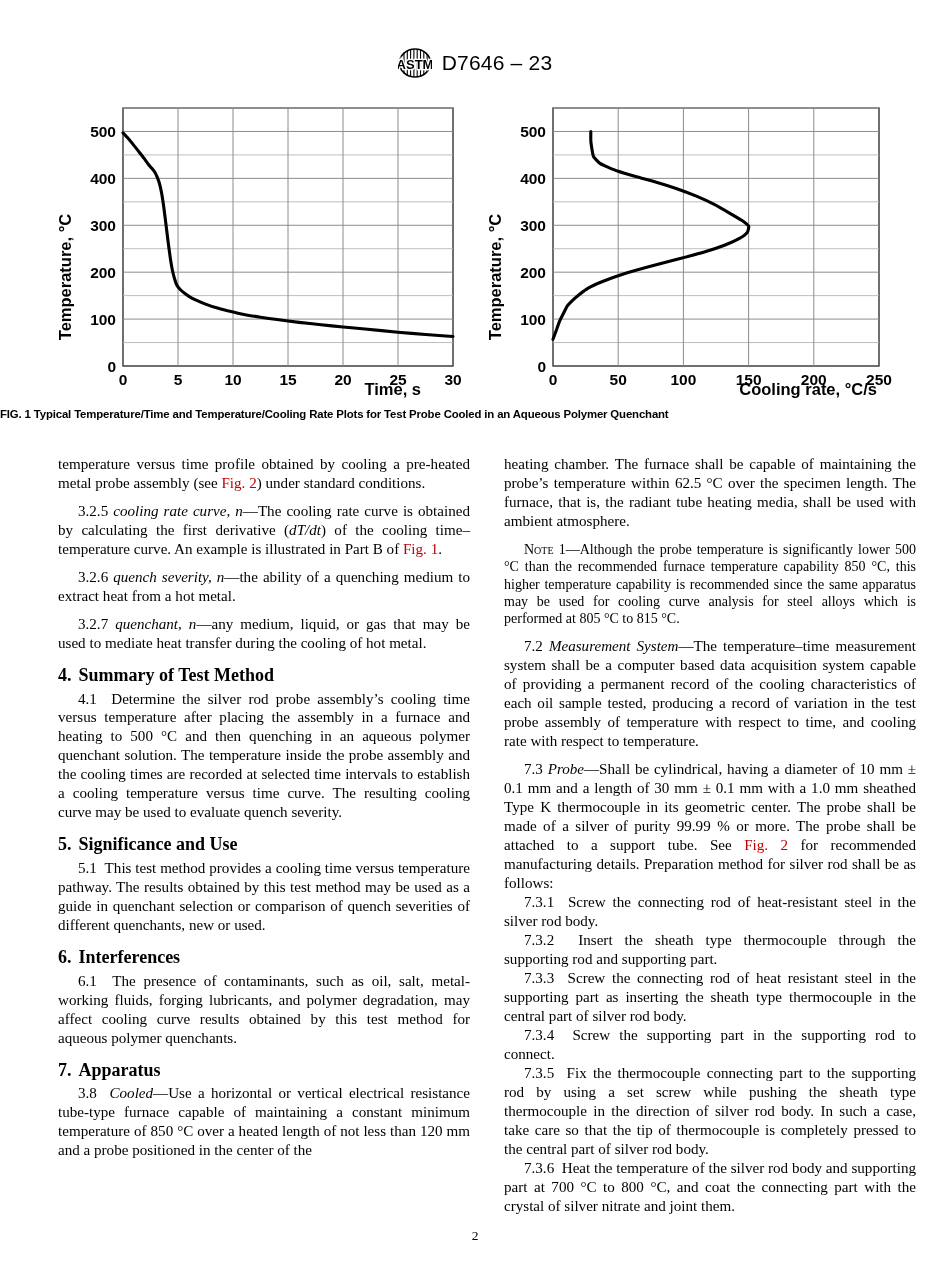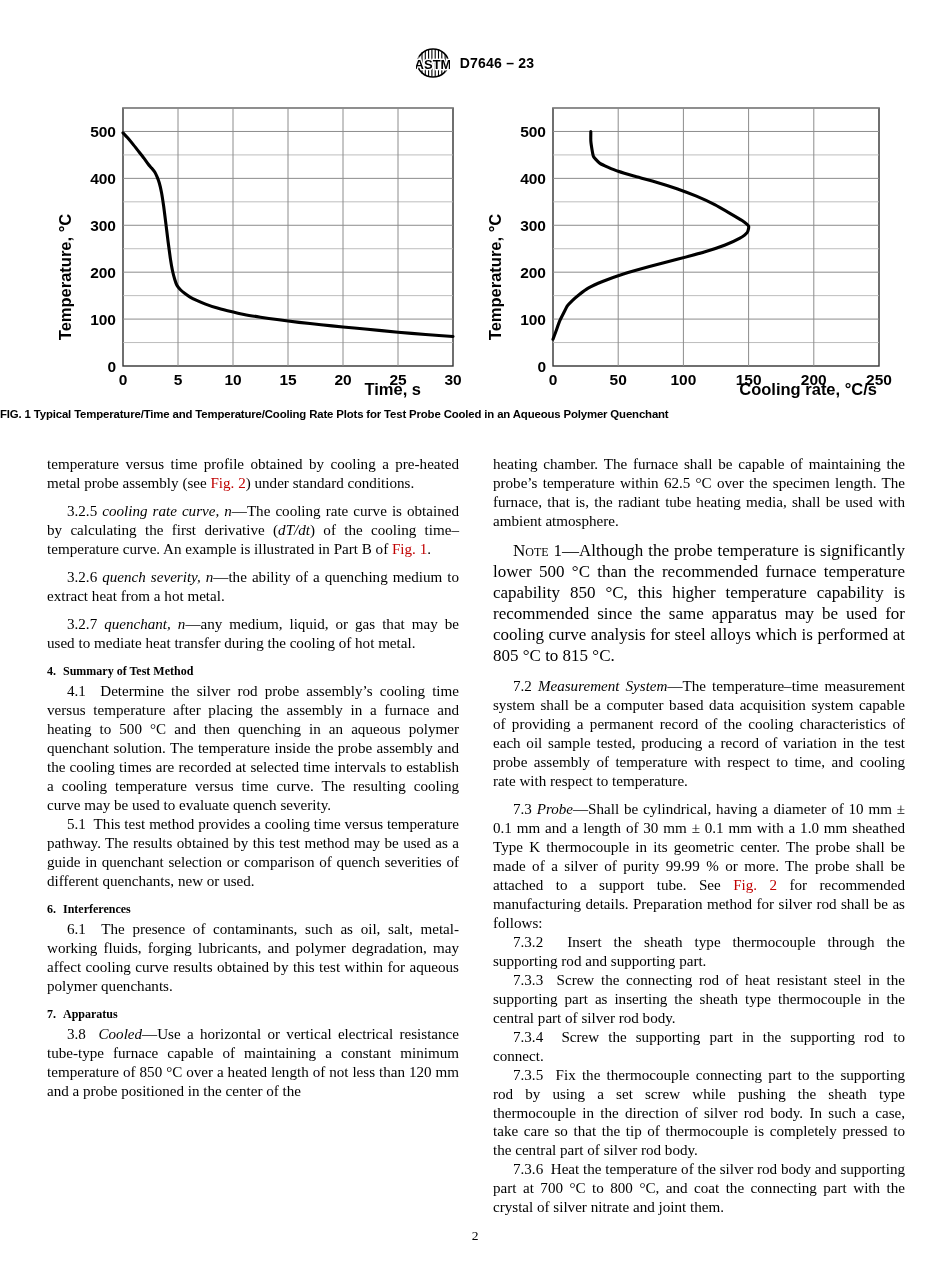--- a/index.html
+++ b/index.html
@@ -30,22 +30,22 @@
   }
   .astm-logo {
     display: inline-block;
     width: 34px;
     height: 30px;
     position: relative;
   }
   .astm-logo svg { display: block; }
   .header-title {
     font-family: "Liberation Sans", sans-serif;
-    font-weight: bold;
-    font-size: 14px;
+    font-weight: normal;
+    font-size: 21px;
     letter-spacing: 0.2px;
     white-space: nowrap;
   }
 
   
   .figure-block {
     position: absolute;
     top: 92px;
     left: 0;
     width: 950px;
@@ -68,51 +68,51 @@
     font-weight: bold;
     font-size: 11.4px;
     letter-spacing: -0.15px;
     color: #000;
   }
 
   
   .body-cols {
     position: absolute;
     top: 455px;
-    left: 47px;
+    left: 58px;
     width: 858px;
     display: flex;
     gap: 34px;
   }
   .col {
     width: 412px;
   }
   p {
     margin: 0;
     font-size: 15.1px;
     line-height: 1.258;
     text-align: justify;
     text-justify: inter-word;
     hyphens: none;
   }
   p.indent { text-indent: 20px; }
   p.noindent { text-indent: 0; }
   .sec-head {
     font-weight: bold;
-    font-size: 12px;
+    font-size: 18px;
     margin: 11px 0 3px 0;
     text-align: left;
     text-indent: 0;
   }
   .sec-head .num { margin-right: 7px; }
   .gap-before { margin-top: 9px; }
   i, .ital { font-style: italic; }
   .red { color: #c00000; }
   .note {
-    font-size: 17px;
+    font-size: 14px;
     line-height: 1.235;
     text-align: justify;
     text-indent: 20px;
     margin: 10px 0 10px 0;
   }
   .smallcaps {
     font-variant: small-caps;
   }
 
   
@@ -262,43 +262,45 @@
     <p class="indent gap-before"><span>3.2.5</span>&nbsp;<i>cooling rate curve, n</i><span>—The cooling rate curve is obtained by calculating the first derivative (</span><i>dT/dt</i><span>) of the cooling time–temperature curve. An example is illustrated in Part B of </span><span class="red">Fig. 1</span><span>.</span></p>
 
     <p class="indent gap-before"><span>3.2.6</span>&nbsp;<i>quench severity, n</i><span>—the ability of a quenching medium to extract heat from a hot metal.</span></p>
 
     <p class="indent gap-before"><span>3.2.7</span>&nbsp;<i>quenchant, n</i><span>—any medium, liquid, or gas that may be used to mediate heat transfer during the cooling of hot metal.</span></p>
 
     <p class="sec-head"><span class="num">4.</span><span>Summary of Test Method</span></p>
 
     <p class="indent"><span>4.1</span>&nbsp;&nbsp;<span>Determine the silver rod probe assembly’s cooling time versus temperature after placing the assembly in a furnace and heating to 500 °C and then quenching in an aqueous polymer quenchant solution. The temperature inside the probe assembly and the cooling times are recorded at selected time intervals to establish a cooling temperature versus time curve. The resulting cooling curve may be used to evaluate quench severity.</span></p>
 
+    <p class="sec-head"><span class="num">5.</span><span>Significance and Use</span></p>
 
     <p class="indent"><span>5.1</span>&nbsp;&nbsp;<span>This test method provides a cooling time versus temperature pathway. The results obtained by this test method may be used as a guide in quenchant selection or comparison of quench severities of different quenchants, new or used.</span></p>
 
     <p class="sec-head"><span class="num">6.</span><span>Interferences</span></p>
 
-    <p class="indent"><span>6.1</span>&nbsp;&nbsp;<span>The presence of contaminants, such as oil, salt, metal-working fluids, forging lubricants, and polymer degradation, may affect cooling curve results obtained by this test within for aqueous polymer quenchants.</span></p>
+    <p class="indent"><span>6.1</span>&nbsp;&nbsp;<span>The presence of contaminants, such as oil, salt, metal-working fluids, forging lubricants, and polymer degradation, may affect cooling curve results obtained by this test method for aqueous polymer quenchants.</span></p>
 
     <p class="sec-head"><span class="num">7.</span><span>Apparatus</span></p>
 
     <p class="indent"><span>3.8</span>&nbsp;&nbsp;<i>Cooled</i><span>—Use a horizontal or vertical electrical resistance tube-type furnace capable of maintaining a constant minimum temperature of 850 °C over a heated length of not less than 120 mm and a probe positioned in the center of the</span></p>
 
   </div>
 
   <div class="col">
 
     <p class="noindent">heating chamber. The furnace shall be capable of maintaining the probe’s temperature within 62.5 °C over the specimen length. The furnace, that is, the radiant tube heating media, shall be used with ambient atmosphere.</p>
 
     <p class="note"><span class="smallcaps">Note</span><span> 1</span><span>—Although the probe temperature is significantly lower 500 °C than the recommended furnace temperature capability 850 °C, this higher temperature capability is recommended since the same apparatus may be used for cooling curve analysis for steel alloys which is performed at 805 °C to 815 °C.</span></p>
 
     <p class="indent"><span>7.2</span>&nbsp;<i>Measurement System</i><span>—The temperature–time measurement system shall be a computer based data acquisition system capable of providing a permanent record of the cooling characteristics of each oil sample tested, producing a record of variation in the test probe assembly of temperature with respect to time, and cooling rate with respect to temperature.</span></p>
 
     <p class="indent gap-before"><span>7.3</span>&nbsp;<i>Probe</i><span>—Shall be cylindrical, having a diameter of 10 mm ± 0.1 mm and a length of 30 mm ± 0.1 mm with a 1.0 mm sheathed Type K thermocouple in its geometric center. The probe shall be made of a silver of purity 99.99 % or more. The probe shall be attached to a support tube. See </span><span class="red">Fig. 2</span><span> for recommended manufacturing details. Preparation method for silver rod shall be as follows:</span></p>
 
+    <p class="indent"><span>7.3.1</span>&nbsp;&nbsp;<span>Screw the connecting rod of heat-resistant steel in the silver rod body.</span></p>
 
     <p class="indent"><span>7.3.2</span>&nbsp;&nbsp;<span>Insert the sheath type thermocouple through the supporting rod and supporting part.</span></p>
 
     <p class="indent"><span>7.3.3</span>&nbsp;&nbsp;<span>Screw the connecting rod of heat resistant steel in the supporting part as inserting the sheath type thermocouple in the central part of silver rod body.</span></p>
 
     <p class="indent"><span>7.3.4</span>&nbsp;&nbsp;<span>Screw the supporting part in the supporting rod to connect.</span></p>
 
     <p class="indent"><span>7.3.5</span>&nbsp;&nbsp;<span>Fix the thermocouple connecting part to the supporting rod by using a set screw while pushing the sheath type thermocouple in the direction of silver rod body. In such a case, take care so that the tip of thermocouple is completely pressed to the central part of silver rod body.</span></p>
 
     <p class="indent"><span>7.3.6</span>&nbsp;&nbsp;<span>Heat the temperature of the silver rod body and supporting part at 700 °C to 800 °C, and coat the connecting part with the crystal of silver nitrate and joint them.</span></p>

